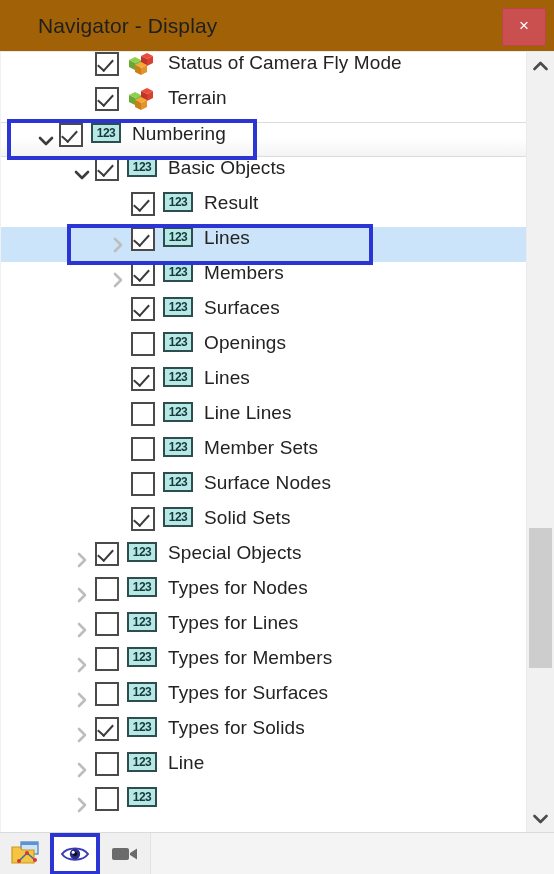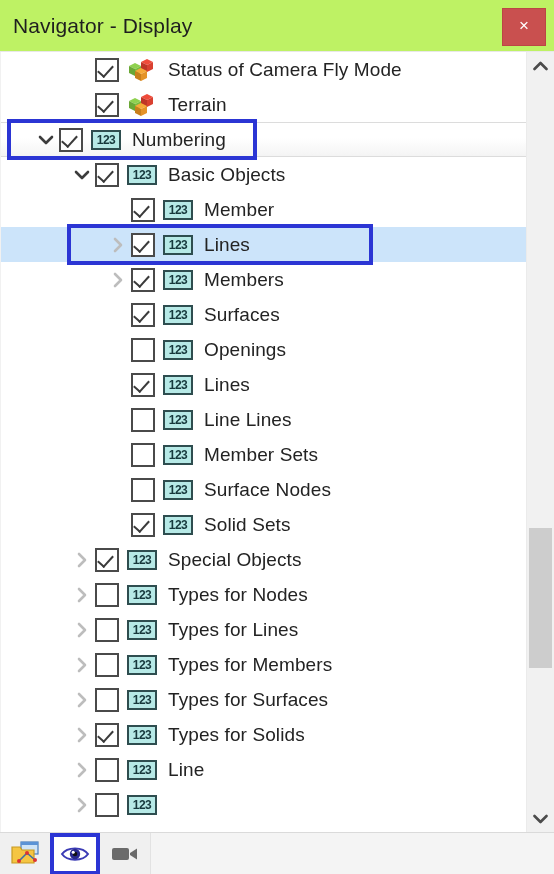--- a/index.html
+++ b/index.html
@@ -21,24 +21,25 @@
     background: #ffffff;
     display: flex;
     flex-direction: column;
   }
 
   
   #titlebar {
     position: relative;
     height: 51px;
     flex: 0 0 51px;
-    background: #bef264;
+    background: #a16207;
     border-bottom: 1px solid #e8e8e8;
     display: flex;
     align-items: center;
+    padding-left: 25px;
   }
   #title-text {
     font-size: 21px;
     color: #1f1f1f;
     padding-left: 13px;
     letter-spacing: 0.1px;
     white-space: nowrap;
   }
   #close-button {
     position: absolute;
@@ -69,21 +70,20 @@
     left: 0;
     top: 0;
     right: 27px;
     bottom: 0;
     overflow: hidden;
   }
   .row {
     position: relative;
     height: 35px;
     display: flex;
-    align-items: center;
     white-space: nowrap;
   }
   .row.selected {
     background: #cce4fa;
   }
   .row.hovered {
     background: linear-gradient(to bottom, #ffffff 0%, #ffffff 45%, #f4f4f4 100%);
     border-top: 1px solid #dcdcdc;
     border-bottom: 1px solid #dcdcdc;
     box-sizing: border-box;
@@ -296,21 +296,21 @@
           </div>
           <div class="cb checked"></div>
           <div class="icon123">123</div>
           <div class="label">Basic Objects</div>
         </div>
         <div class="row">
           <div class="indent" style="flex-basis: 104px;"></div>
           <div class="chev empty"></div>
           <div class="cb checked"></div>
           <div class="icon123">123</div>
-          <div class="label">Member</div>
+          <div class="label">Result</div>
         </div>
         <div class="row selected">
           <div class="indent" style="flex-basis: 104px;"></div>
           <div class="chev">
             <svg width="12" height="16" viewBox="0 0 12 16">
               <path d="M3 2 L9 8 L3 14" stroke="#bdbdbd" stroke-width="2.6" fill="none" stroke-linecap="round" stroke-linejoin="round"></path>
             </svg>
           </div>
           <div class="cb checked"></div>
           <div class="icon123">123</div>

